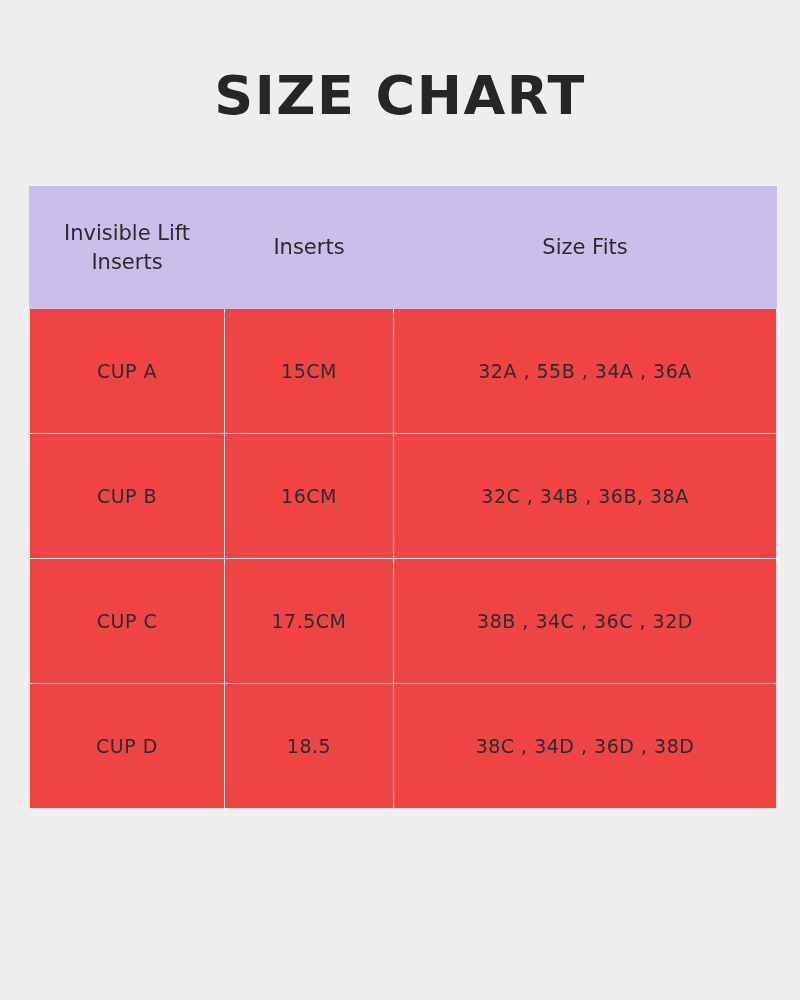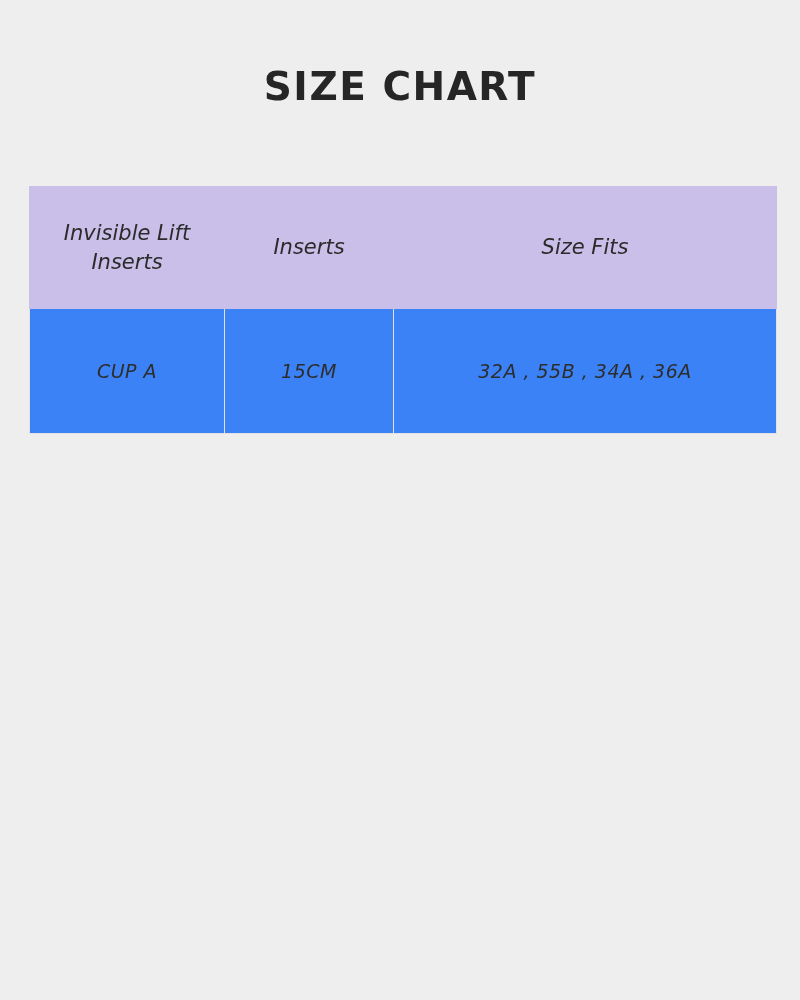--- a/index.html
+++ b/index.html
@@ -21,40 +21,39 @@
     position: relative;
     box-sizing: border-box;
   }
 
   .title {
     position: absolute;
     top: 66px;
     left: 0;
     width: 800px;
     text-align: center;
-    font-size: 39px;
+    font-size: 54px;
     font-weight: 700;
     letter-spacing: 1.5px;
     color: #262626;
     line-height: 1.1;
   }
 
   .table-wrap {
     position: absolute;
     top: 186px;
     left: 29px;
     width: 744px;
   }
 
   table.size-chart {
     border-collapse: collapse;
     width: 744px;
     table-layout: fixed;
     background: #ffffff;
-    font-style: italic;
   }
 
   table.size-chart th,
   table.size-chart td {
     border: 1px solid #e2e2e2;
     text-align: center;
     vertical-align: middle;
     padding: 0;
   }
 
@@ -66,21 +65,21 @@
     color: #2b2b2b;
     line-height: 1.35;
     border-color: #c9bfe8;
   }
 
   table.size-chart tbody td {
     height: 124px;
     font-size: 19px;
     font-weight: 400;
     color: #2d2d2d;
-    background: #3b82f6;
+    background: #ef4444;
   }
 
   .col-insert { width: 194px; }
   .col-length { width: 168px; }
   .col-fits   { width: 382px; }
 
   td.cup-cell { font-size: 19px; letter-spacing: 0.5px; }
   td.len-cell { font-size: 19px; letter-spacing: 0.5px; }
   td.fits-cell { font-size: 19px; letter-spacing: 0.5px; }
 
@@ -110,17 +109,32 @@
             <span class="th-inner">Size Fits</span>
           </th>
         </tr>
       </thead>
       <tbody>
         <tr>
           <td class="cup-cell">CUP A</td>
           <td class="len-cell">15CM</td>
           <td class="fits-cell">32A ,  55B , 34A , 36A</td>
         </tr>
+        <tr>
+          <td class="cup-cell">CUP B</td>
+          <td class="len-cell">16CM</td>
+          <td class="fits-cell">32C ,  34B , 36B, 38A</td>
+        </tr>
+        <tr>
+          <td class="cup-cell">CUP C</td>
+          <td class="len-cell">17.5CM</td>
+          <td class="fits-cell">38B , 34C , 36C , 32D</td>
+        </tr>
+        <tr>
+          <td class="cup-cell">CUP D</td>
+          <td class="len-cell">18.5</td>
+          <td class="fits-cell">38C , 34D , 36D , 38D</td>
+        </tr>
       </tbody>
     </table>
   </div>
 
 </div>
 
 </body></html>

